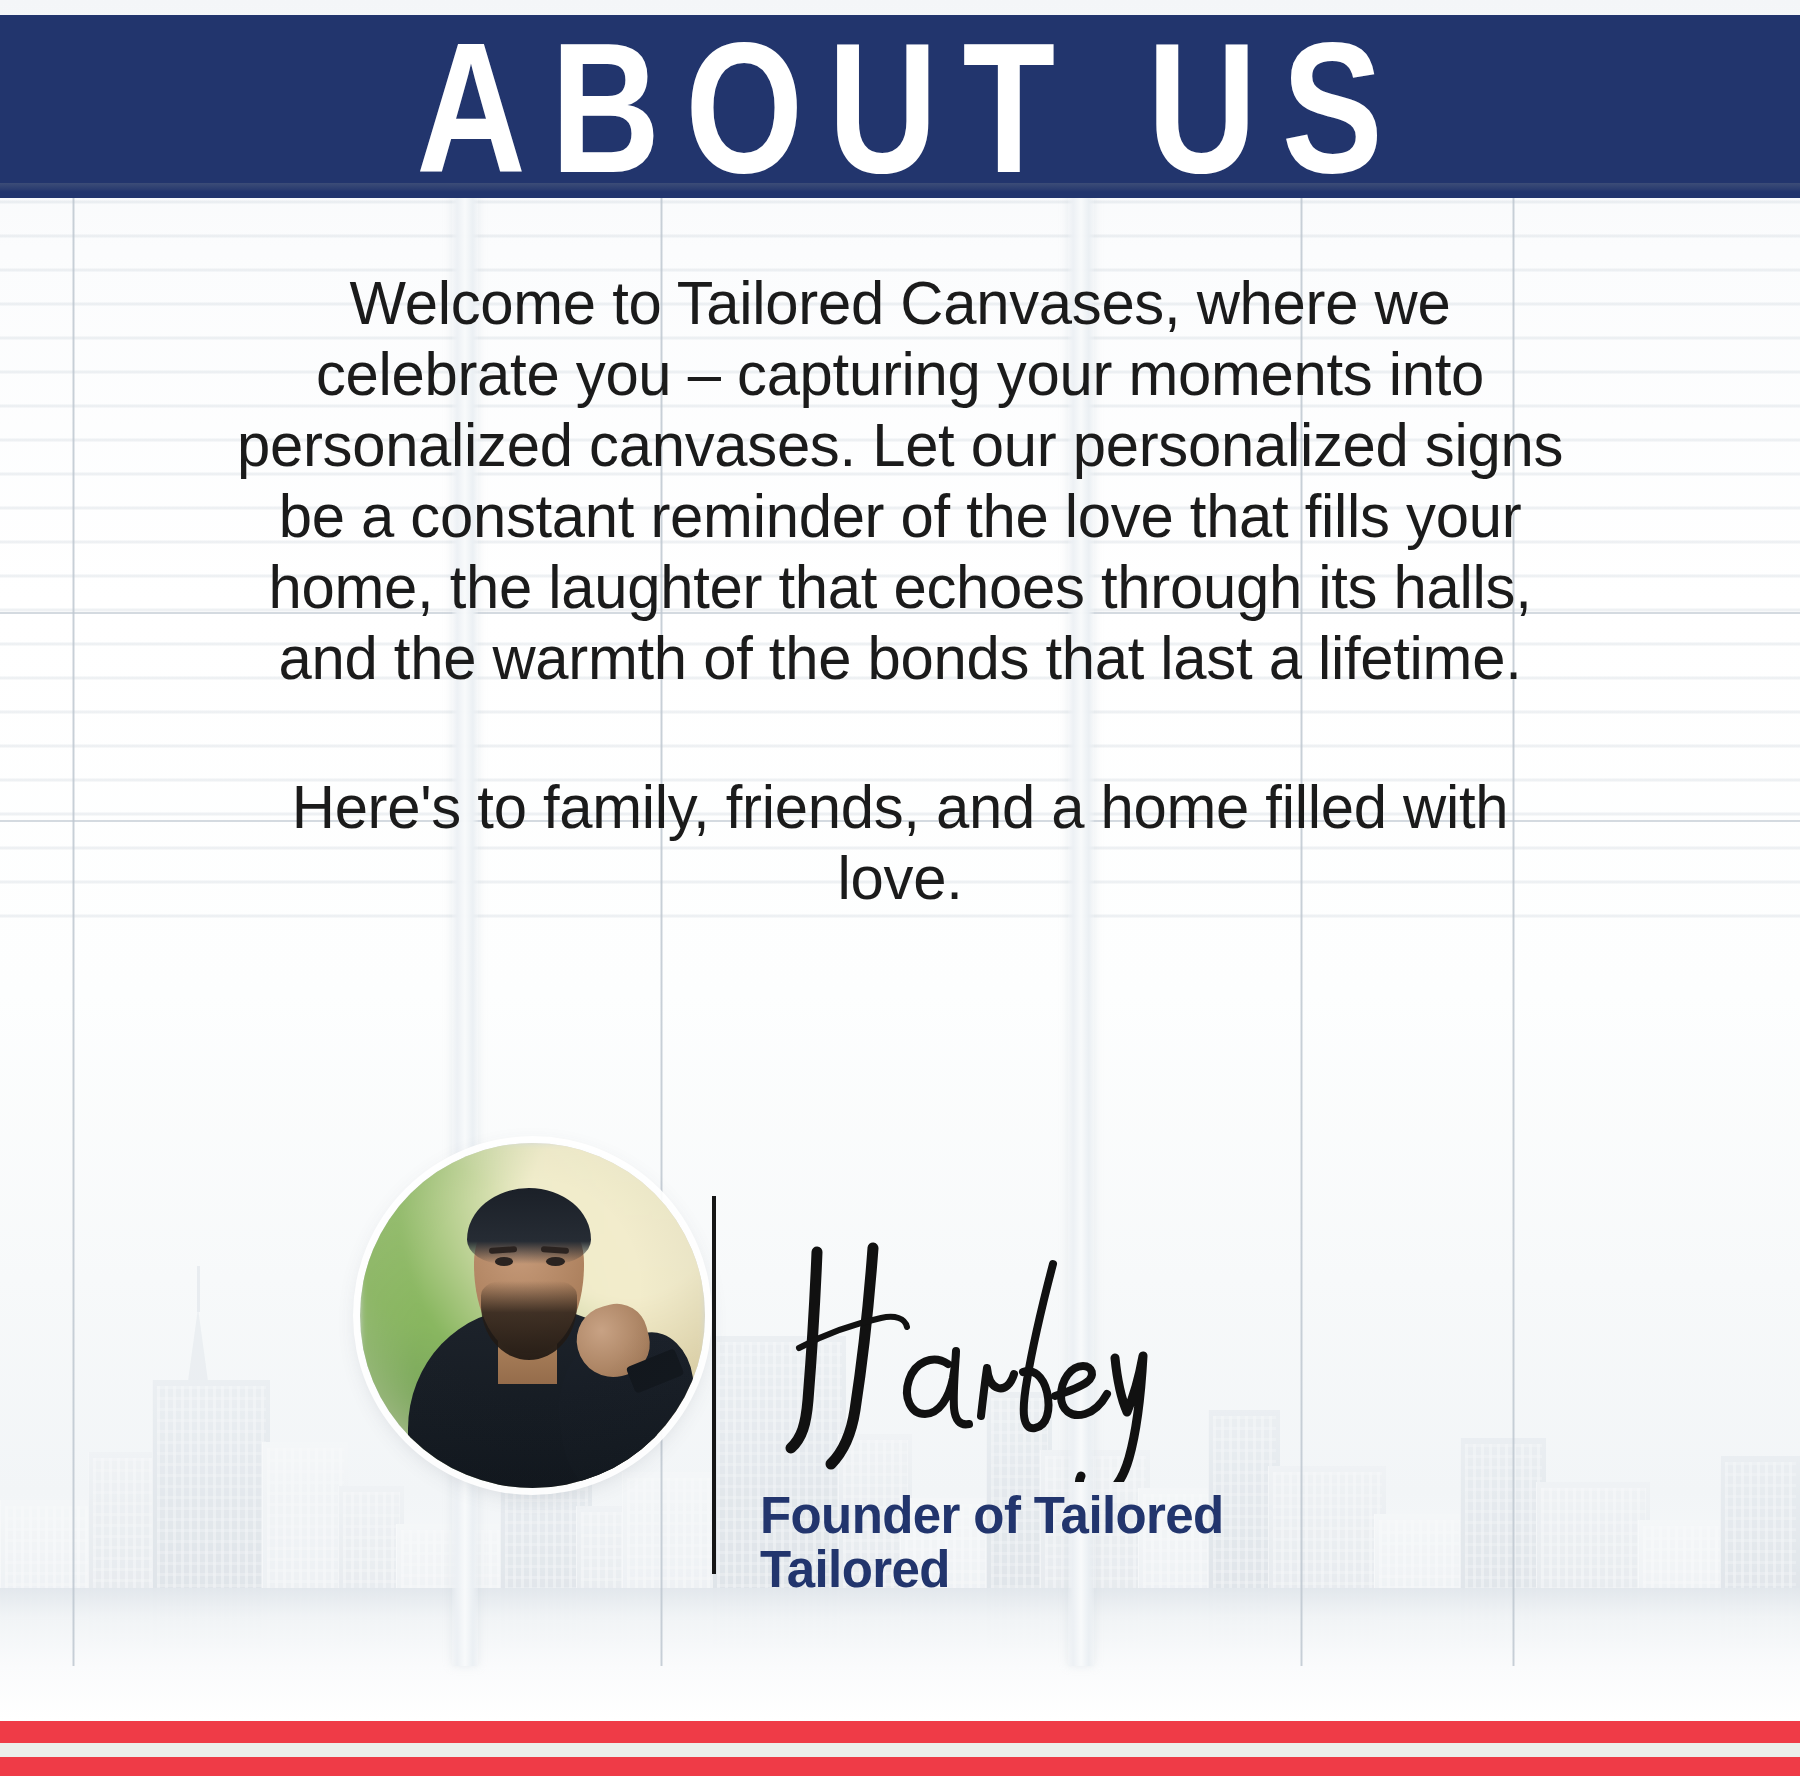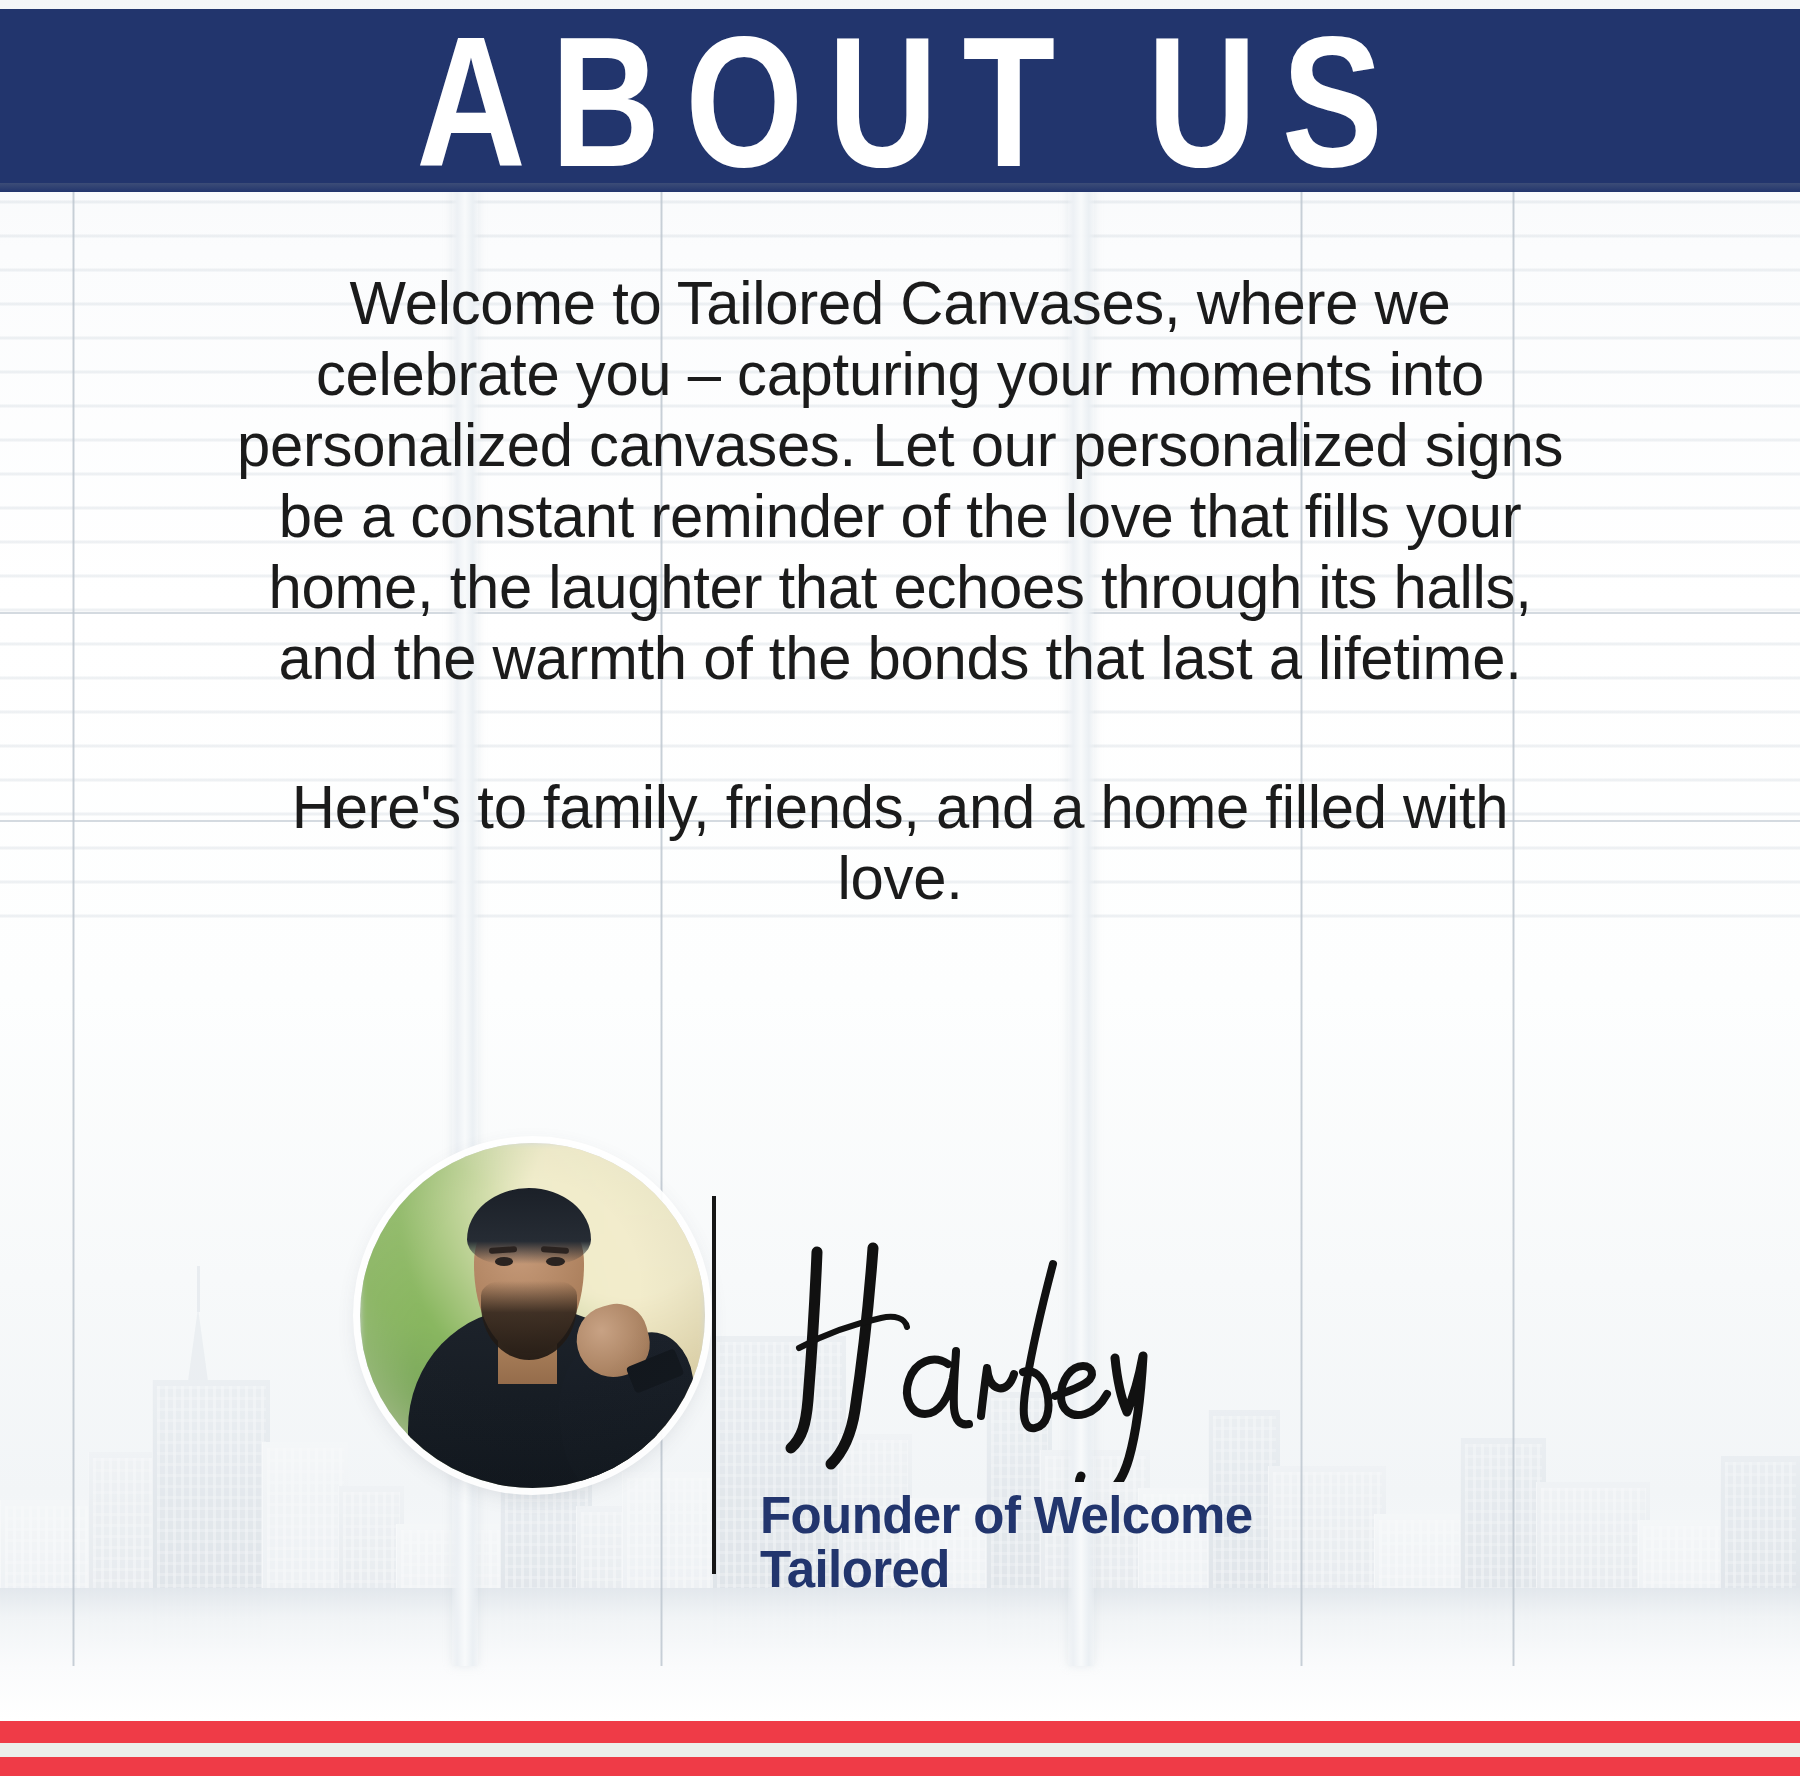--- a/index.html
+++ b/index.html
@@ -143,21 +143,21 @@
     background: linear-gradient(to bottom,
       rgba(226,231,236,.95) 0%,
       rgba(241,244,246,.95) 22%,
       rgba(250,251,252,1) 60%,
       rgba(255,255,255,1) 100%);
   }
 
   
   #header-band {
     position: absolute;
-    top: 9px; left: 0;
+    top: 15px; left: 0;
     width: 1800px;
     height: 183px;
     background: #22356d;
     z-index: 5;
     display: flex;
     align-items: center;
     justify-content: center;
   }
   #header-title {
     color: #ffffff;
@@ -474,21 +474,21 @@
 
       <path d="M300 244 C 312 240, 324 236, 332 230 C 340 224, 338 214, 328 214 C 316 214, 306 228, 306 244
                C 306 258, 316 266, 330 262 C 340 259, 347 251, 352 242" stroke-width="8"></path>
 
       <path d="M360 206 C 362 226, 366 246, 372 260 C 378 246, 384 226, 388 204
                C 386 240, 382 278, 374 306 C 366 334, 352 348, 336 344 C 326 341, 322 332, 326 324" stroke-width="9"></path>
     </svg>
   </div>
 
   <div id="sig-role">
-    <div>Founder of Welcome</div>
+    <div>Founder of Tailored</div>
     <div>Tailored</div>
   </div>
 
   <div id="stripe-1"></div>
   <div id="stripe-gap"></div>
   <div id="stripe-2"></div>
 
 </div>
 
 </body></html>

